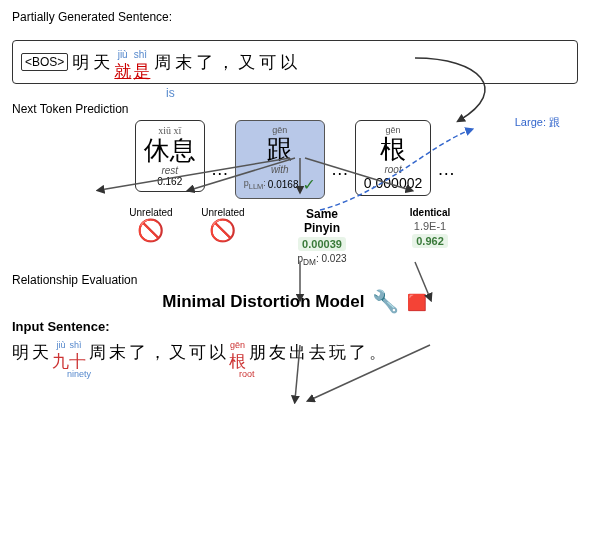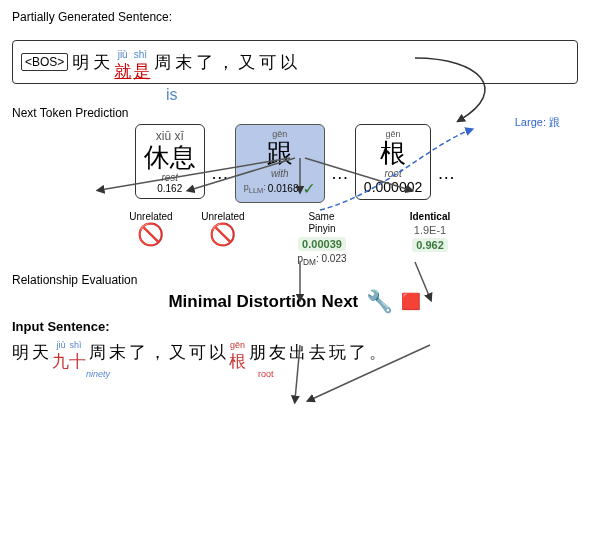--- a/index.html
+++ b/index.html
@@ -156,31 +156,31 @@
     <span style="font-size:17px;">周</span>
     <span style="font-size:17px;">末</span>
     <span style="font-size:17px;">了</span>
     <span style="font-size:17px;">，</span>
     <span style="font-size:17px;">又</span>
     <span style="font-size:17px;">可</span>
     <span style="font-size:17px;">以</span>
 
   </div>
 
-  <div style="font-size:16px; color:#5588cc; margin-left:115px; margin-top:-4px; margin-bottom:2px;padding-left:39px;">is</div>
+  <div style="font-size:12px; color:#5588cc; margin-left:115px; margin-top:-4px; margin-bottom:2px;padding-left:39px;">is</div>
 
 
   <div style="position:absolute; top:115px; right:30px; font-size:11px; color:#3366cc;">Large: 跟</div>
 
   <div style="font-size:12px; margin-top:2px; margin-bottom:4px;">Next Token Prediction</div>
 
   <div class="tokens-row">
 
     <div class="token-card">
-      <span style="font-size:12px; color:#555;">xiū xī</span>
+      <span style="font-size:10px; color:#555;font-family:Liberation Serif, serif;">xiū xī</span>
       <span style="font-size:26px; line-height:1.1;">休息</span>
       <span style="font-size:10px; color:#555; font-style:italic;">rest</span>
       <span style="font-size:10px;">0.162</span>
     </div>
 
     <span class="ellipsis">…</span>
 
     <div class="token-card highlighted" style="position:relative;">
       <span style="font-size:9px; color:#555;">gēn</span>
       <span style="font-size:26px; line-height:1.1;">跟</span>
@@ -210,39 +210,39 @@
     </div>
 
     <div class="eval-cell" style="min-width:62px; align-items:center; margin-left:4px;">
       <span style="font-size:10px;">Unrelated</span>
       <span style="font-size:22px; color:#cc3333;">🚫</span>
     </div>
 
     <div style="min-width:16px;"></div>
 
     <div class="eval-cell" style="min-width:80px; align-items:center;">
-      <span style="font-size:10px; font-weight:normal; line-height:1.2;">Same<br>Pinyin</span>
+      <span style="font-size:12px; font-weight:bold; text-align:center; line-height:1.2;">Same<br>Pinyin</span>
       <span style="font-size:11px; color:#3a7a3a; font-weight:bold; background:#e8f4e8; padding:1px 4px; border-radius:3px; margin-top:2px;">0.00039</span>
       <span style="font-size:10px; color:#333; margin-top:2px;">p<sub>DM</sub>: 0.023</span>
     </div>
 
     <div style="min-width:16px;"></div>
 
     <div class="eval-cell" style="min-width:80px; align-items:center;">
       <span style="font-size:10px; font-weight:bold;">Identical</span>
       <span style="font-size:11px; color:#555; margin-top:2px;">1.9E-1</span>
       <span style="font-size:11px; color:#3a7a3a; font-weight:bold; background:#e8f4e8; padding:1px 4px; border-radius:3px; margin-top:2px;">0.962</span>
     </div>
   </div>
 
   <div style="font-size:12px; margin-top:6px; margin-bottom:2px;">Relationship Evaluation</div>
 
   <div class="mdm-section">
     <div style="display:flex; align-items:center; gap:8px;">
-      <span class="mdm-title">Minimal Distortion Next</span>
+      <span class="mdm-title">Minimal Distortion Model</span>
       <span style="font-size:22px;">🔧</span>
       <span style="font-size:16px;">🟥</span>
     </div>
   </div>
 
   <div style="font-weight:bold; font-size:13px; margin-top:4px; margin-bottom:2px;">
     <span>Input Sentence:</span>
   </div>
   <div class="input-sentence-row">
     <span style="font-size:17px;">明</span>
@@ -273,21 +273,21 @@
     <span style="font-size:17px;">朋</span>
     <span style="font-size:17px;">友</span>
     <span style="font-size:17px;">出</span>
     <span style="font-size:17px;">去</span>
     <span style="font-size:17px;">玩</span>
     <span style="font-size:17px;">了</span>
     <span style="font-size:17px;">。</span>
   </div>
 
   <div style="display:flex; margin-top:0px; font-size:9px;">
-    <span style="margin-left:74px; color:#5588cc;font-style:italic;">ninety</span>
+    <span style="margin-left:55px; color:#5588cc;">ninety</span>
     <span style="margin-left:148px; color:#cc3333;">root</span>
   </div>
 
   <svg class="arrows-svg" style="position:absolute; top:0; left:0; pointer-events:none;">
 
     <defs>
       <marker id="arrow" markerWidth="6" markerHeight="6" refX="3" refY="3" orient="auto">
         <path d="M0,0 L0,6 L6,3 z" fill="#333"></path>
       </marker>
       <marker id="arrow-blue" markerWidth="6" markerHeight="6" refX="3" refY="3" orient="auto">

